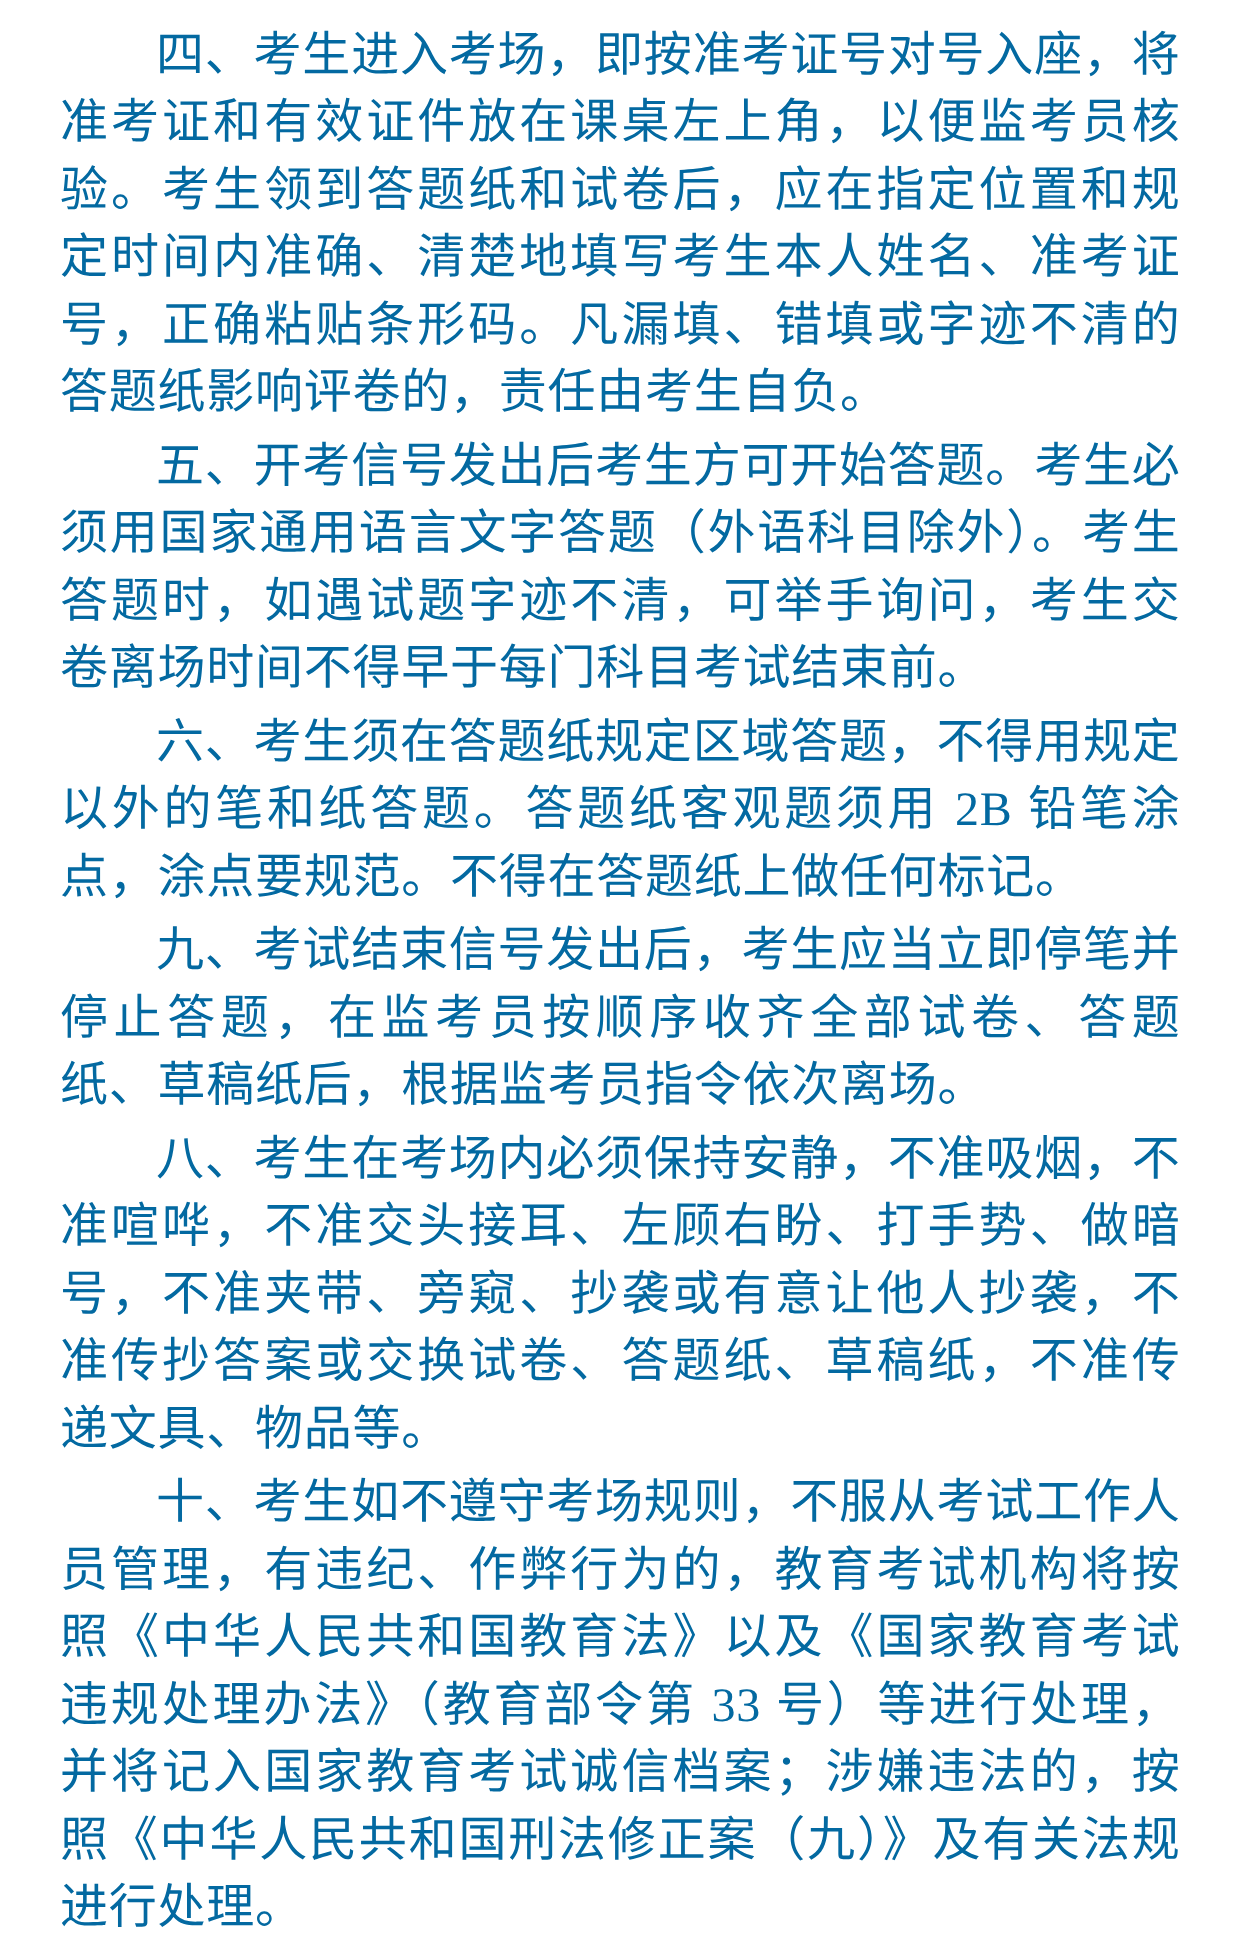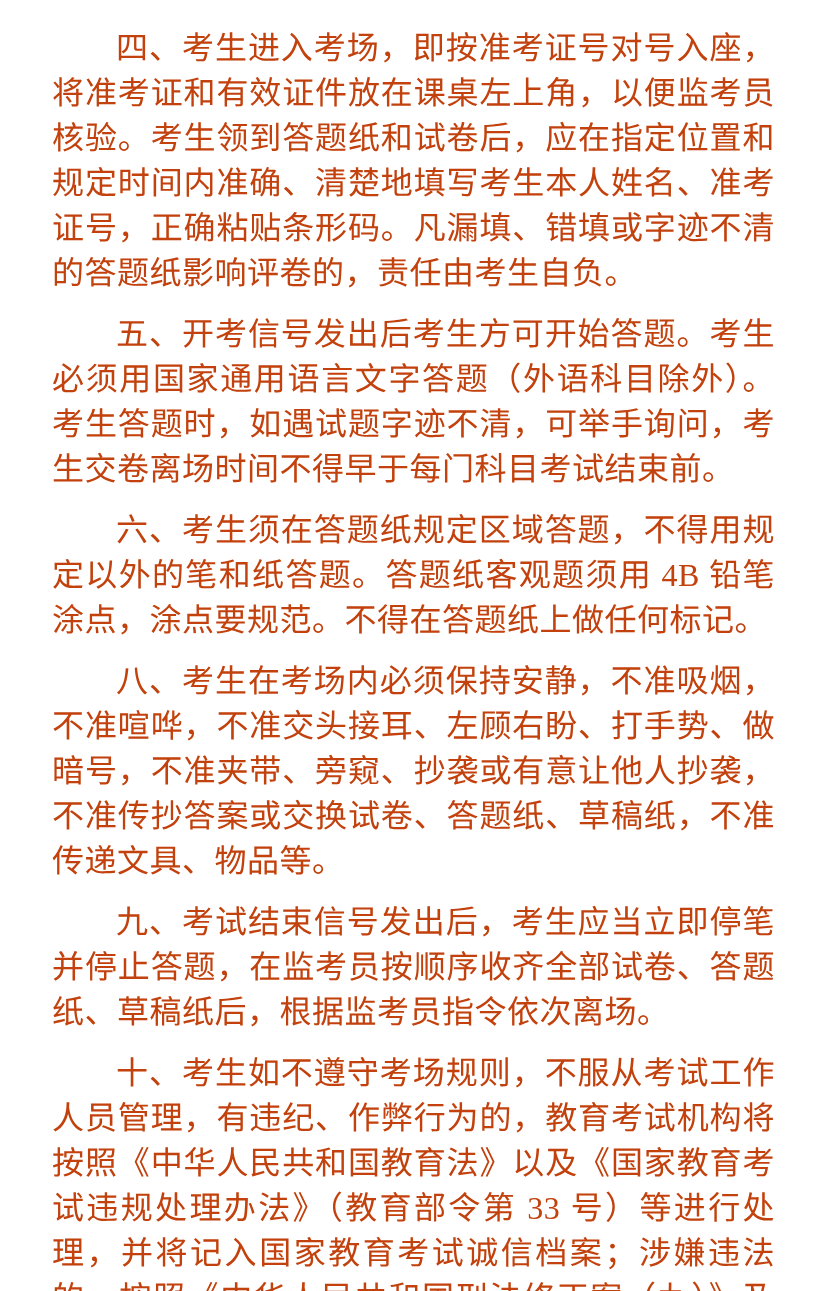--- a/index.html
+++ b/index.html
@@ -16,36 +16,36 @@
   }
   .page {
     position: absolute;
     top: 10px;
     left: 36px;
     right: 32px;
     bottom: 0;
     background: #ffffff;
   }
   .para {
-    margin: 16px;
+    margin: 4px;
     padding: 0;
     font-size: 32px;
     line-height: 45px;
-    color: #c2410c;
+    color: #0369a1;
     text-align: justify;
     text-justify: inter-ideograph;
     text-indent: 2em;
     letter-spacing: 0.5px;
     word-break: break-all;
     -webkit-font-smoothing: antialiased;
   }
 </style>
 </head>
 <body>
 
 <div class="page">
   <p class="para">四、考生进入考场，即按准考证号对号入座，将准考证和有效证件放在课桌左上角，以便监考员核验。考生领到答题纸和试卷后，应在指定位置和规定时间内准确、清楚地填写考生本人姓名、准考证号，正确粘贴条形码。凡漏填、错填或字迹不清的答题纸影响评卷的，责任由考生自负。</p>
   <p class="para">五、开考信号发出后考生方可开始答题。考生必须用国家通用语言文字答题（外语科目除外）。考生答题时，如遇试题字迹不清，可举手询问，考生交卷离场时间不得早于每门科目考试结束前。</p>
-  <p class="para">六、考生须在答题纸规定区域答题，不得用规定以外的笔和纸答题。答题纸客观题须用 4B 铅笔涂点，涂点要规范。不得在答题纸上做任何标记。</p>
+  <p class="para">六、考生须在答题纸规定区域答题，不得用规定以外的笔和纸答题。答题纸客观题须用 2B 铅笔涂点，涂点要规范。不得在答题纸上做任何标记。</p>
+  <p class="para">九、考试结束信号发出后，考生应当立即停笔并停止答题，在监考员按顺序收齐全部试卷、答题纸、草稿纸后，根据监考员指令依次离场。</p>
   <p class="para">八、考生在考场内必须保持安静，不准吸烟，不准喧哗，不准交头接耳、左顾右盼、打手势、做暗号，不准夹带、旁窥、抄袭或有意让他人抄袭，不准传抄答案或交换试卷、答题纸、草稿纸，不准传递文具、物品等。</p>
-  <p class="para">九、考试结束信号发出后，考生应当立即停笔并停止答题，在监考员按顺序收齐全部试卷、答题纸、草稿纸后，根据监考员指令依次离场。</p>
   <p class="para">十、考生如不遵守考场规则，不服从考试工作人员管理，有违纪、作弊行为的，教育考试机构将按照《中华人民共和国教育法》以及《国家教育考试违规处理办法》（教育部令第 33 号）等进行处理，并将记入国家教育考试诚信档案；涉嫌违法的，按照《中华人民共和国刑法修正案（九）》及有关法规进行处理。</p>
 </div>
 
 </body></html>

